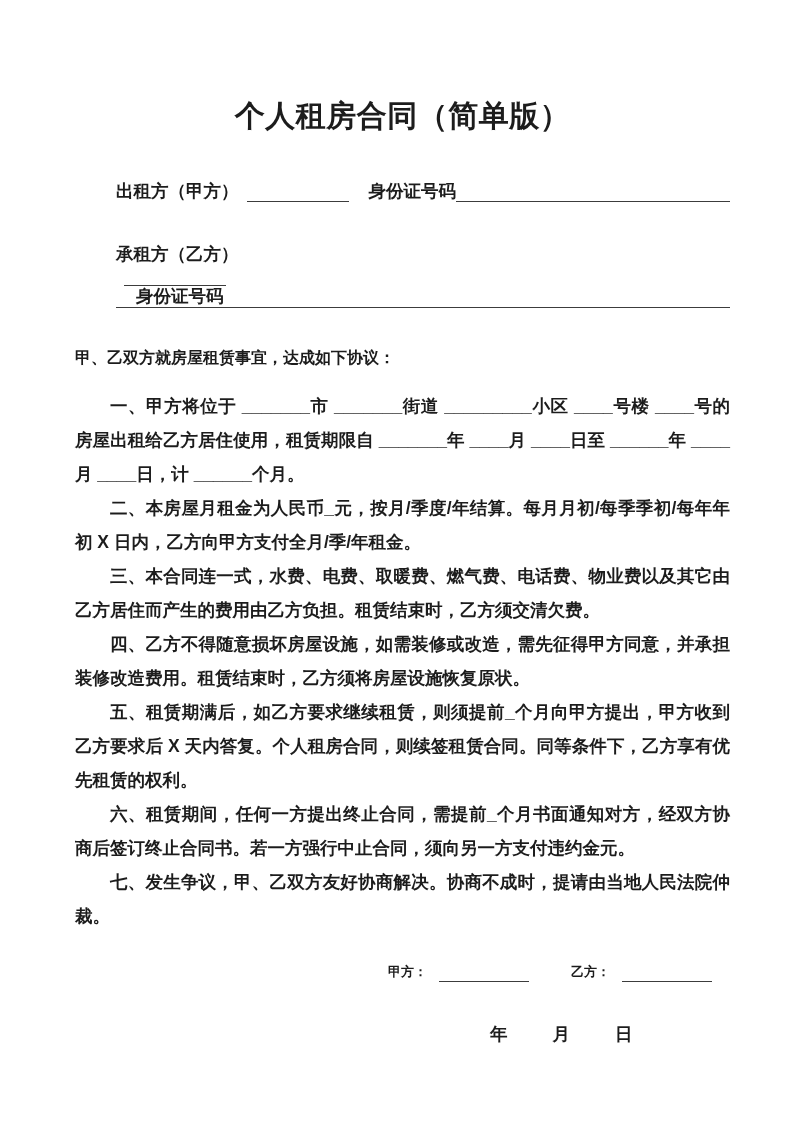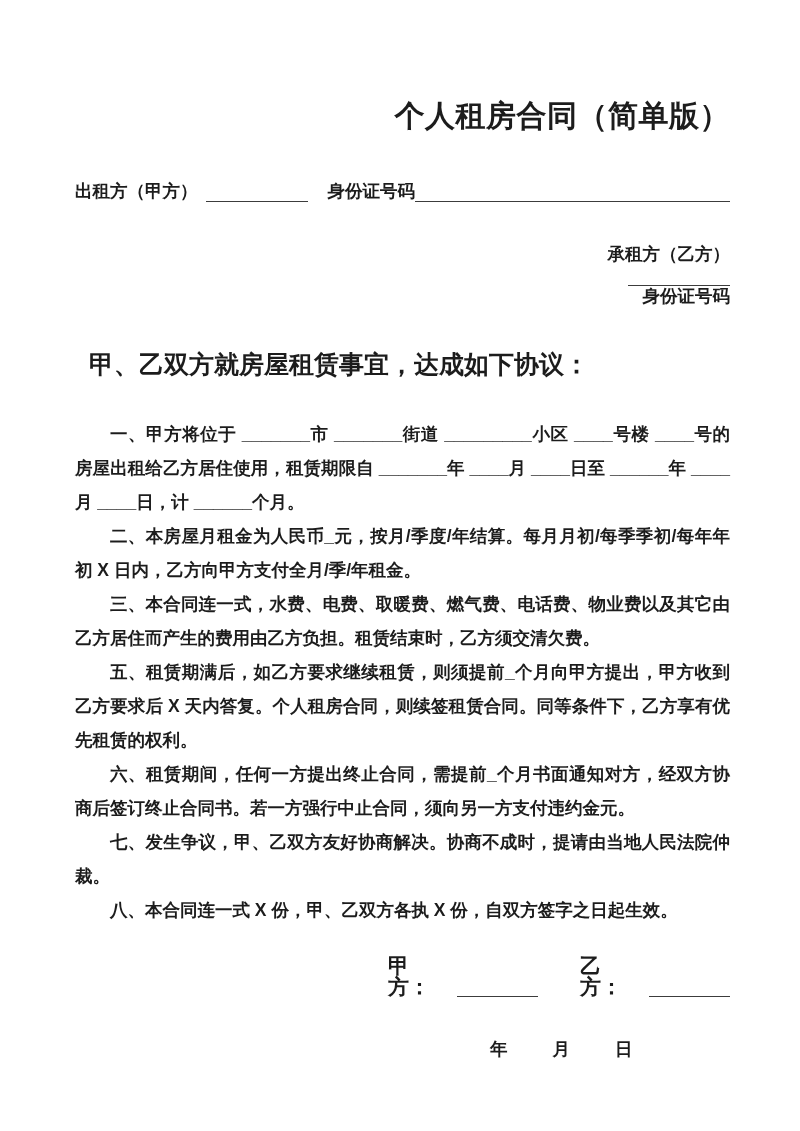--- a/index.html
+++ b/index.html
@@ -9,62 +9,62 @@
     background: #ffffff;
     color: #1c1c1c;
     font-family: "Liberation Sans", sans-serif;
     position: relative;
     padding: 0 70px 0 75px;
     overflow: hidden;
   }
   .title {
     margin: 0;
     padding-top: 96px;
-    text-align: right;
+    text-align: center;
     font-size: 30px;
     font-weight: 700;
     letter-spacing: 0.5px;
   }
   .party-row {
     display: flex;
-    align-items: flex-end;
     font-size: 17.5px;
     font-weight: 600;
     line-height: 21px;
+    margin-left: 41px;
   }
   .party-row.first { margin-top: 44px; }
   .party-row.second { margin-top: 42px; flex-direction: column; }
   .blank {
     border-bottom: 1.6px solid #3c3c3c;
     height: 21px;
     display: inline-block;
   }
   .blank-name { width: 102px; margin-left: 8px; }
   .id-label { margin-left: 20px; }
   .blank-id { flex: 1; }
   .preamble {
-    margin: 40px 14px 0;
-    font-size: 25px;
+    margin: 40px 0 0;
+    font-size: 16px;
     font-weight: 700;
   }
-  .clauses { margin-top: 36px; }
+  .clauses { margin-top: 20px; }
   .clause {
     margin: 0;
     text-indent: 2em;
     text-align: justify;
     font-size: 17.5px;
     font-weight: 600;
     line-height: 34px;
   }
   .sign-row {
     display: flex;
     align-items: flex-end;
     margin-top: 28px;
     margin-left: 313px;
-    font-size: 21px;
+    font-size: 13px;
     font-weight: 600;
     line-height: 21px;
   }
   .sign-blank { width: 90px; margin-left: 12px; }
   .party-b-label { margin-left: 42px; }
   .date-row {
     display: flex;
     margin-top: 40px;
     margin-left: 415px;
     gap: 45px;
@@ -92,24 +92,24 @@
     <span class="id-label">身份证号码</span>
     <span class="blank blank-id"></span>
   </div>
 
   <p class="preamble">甲、乙双方就房屋租赁事宜，达成如下协议：</p>
 
   <div class="clauses">
     <p class="clause">一、甲方将位于 _______市 _______街道 _________小区 ____号楼 ____号的房屋出租给乙方居住使用，租赁期限自 _______年 ____月 ____日至 ______年 ____月 ____日，计 ______个月。</p>
     <p class="clause">二、本房屋月租金为人民币_元，按月/季度/年结算。每月月初/每季季初/每年年初 X 日内，乙方向甲方支付全月/季/年租金。</p>
     <p class="clause">三、本合同连一式，水费、电费、取暖费、燃气费、电话费、物业费以及其它由乙方居住而产生的费用由乙方负担。租赁结束时，乙方须交清欠费。</p>
+    <p class="clause">四、乙方不得随意损坏房屋设施，如需装修或改造，需先征得甲方同意，并承担装修改造费用。租赁结束时，乙方须将房屋设施恢复原状。</p>
     <p class="clause">五、租赁期满后，如乙方要求继续租赁，则须提前_个月向甲方提出，甲方收到乙方要求后 X 天内答复。个人租房合同，则续签租赁合同。同等条件下，乙方享有优先租赁的权利。</p>
     <p class="clause">六、租赁期间，任何一方提出终止合同，需提前_个月书面通知对方，经双方协商后签订终止合同书。若一方强行中止合同，须向另一方支付违约金元。</p>
     <p class="clause">七、发生争议，甲、乙双方友好协商解决。协商不成时，提请由当地人民法院仲裁。</p>
-    <p class="clause">八、本合同连一式 X 份，甲、乙双方各执 X 份，自双方签字之日起生效。</p>
   </div>
 
   <div class="sign-row">
     <span>甲方：</span>
     <span class="blank sign-blank"></span>
     <span class="party-b-label">乙方：</span>
     <span class="blank sign-blank"></span>
   </div>
 
   <div class="date-row">

